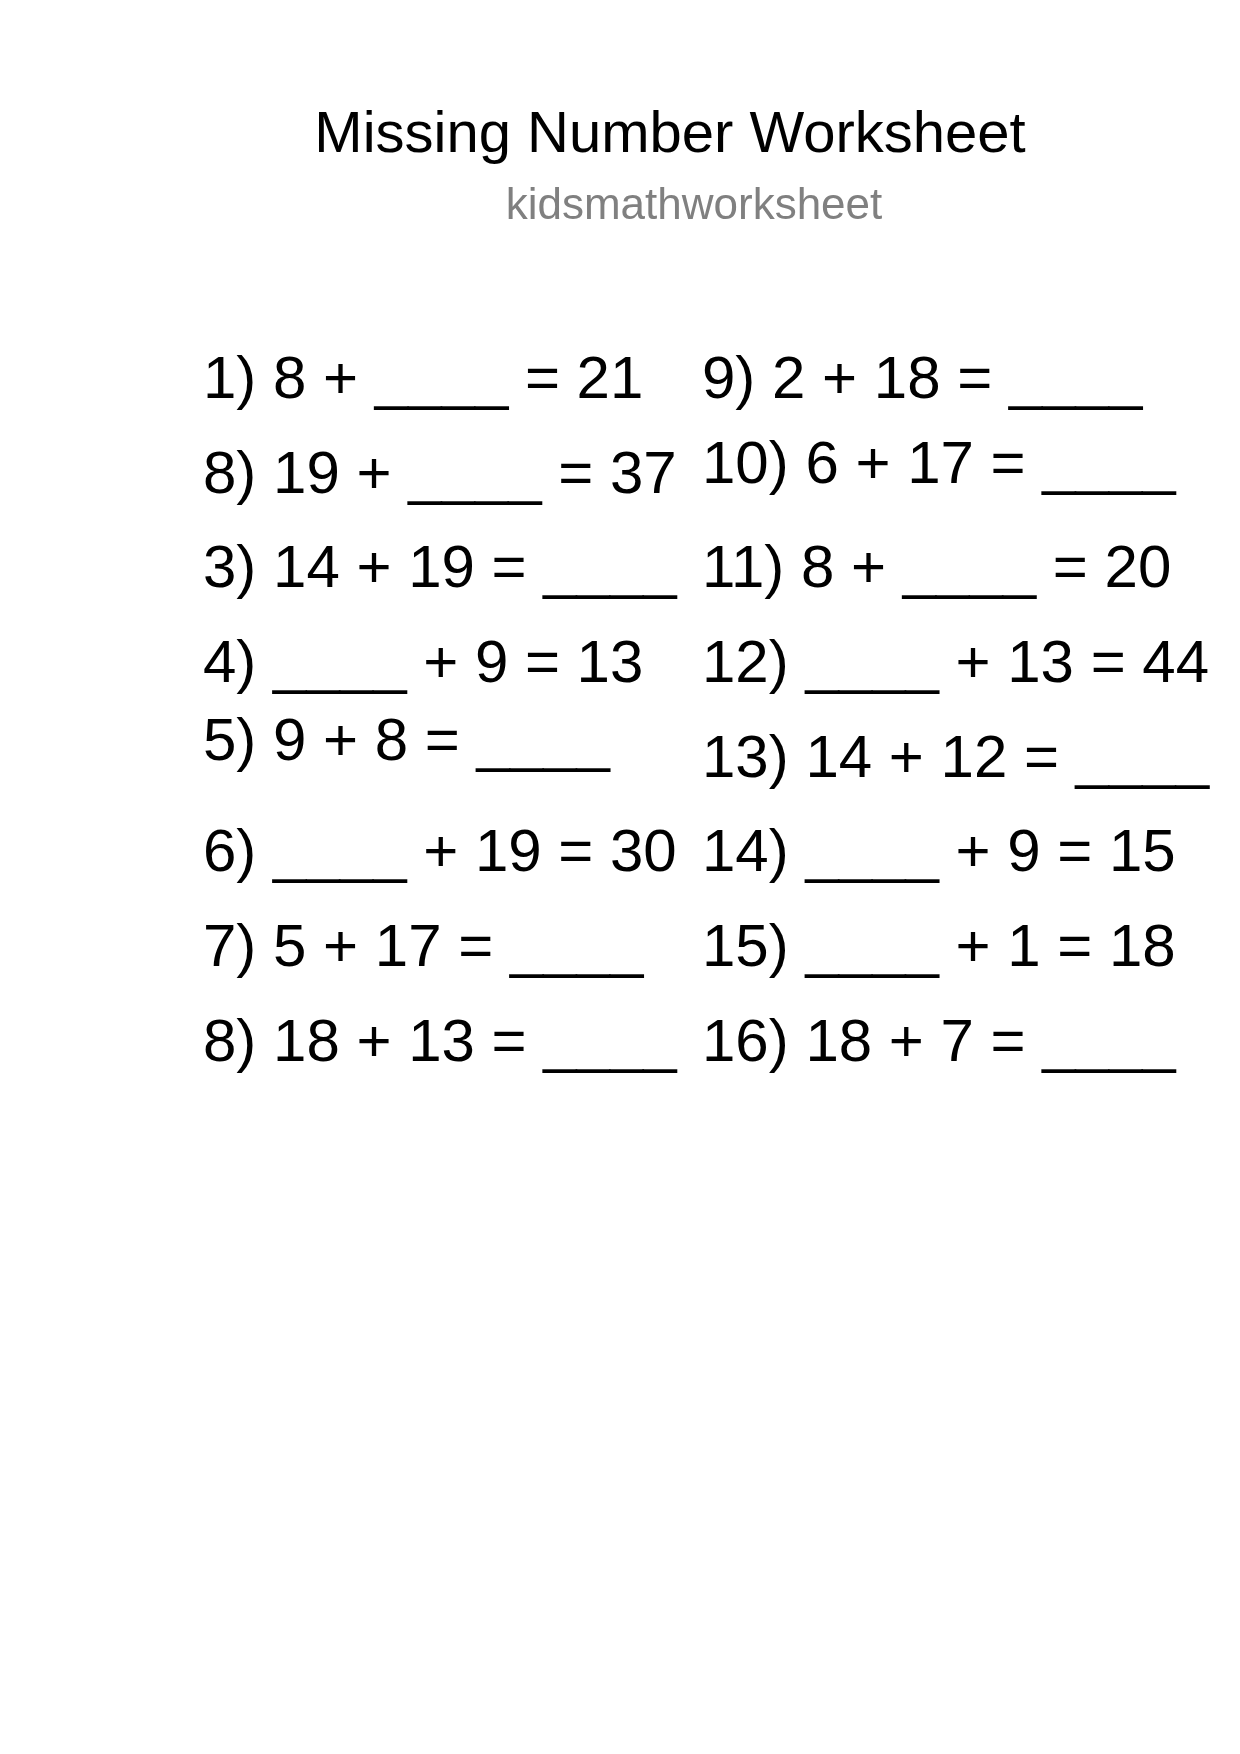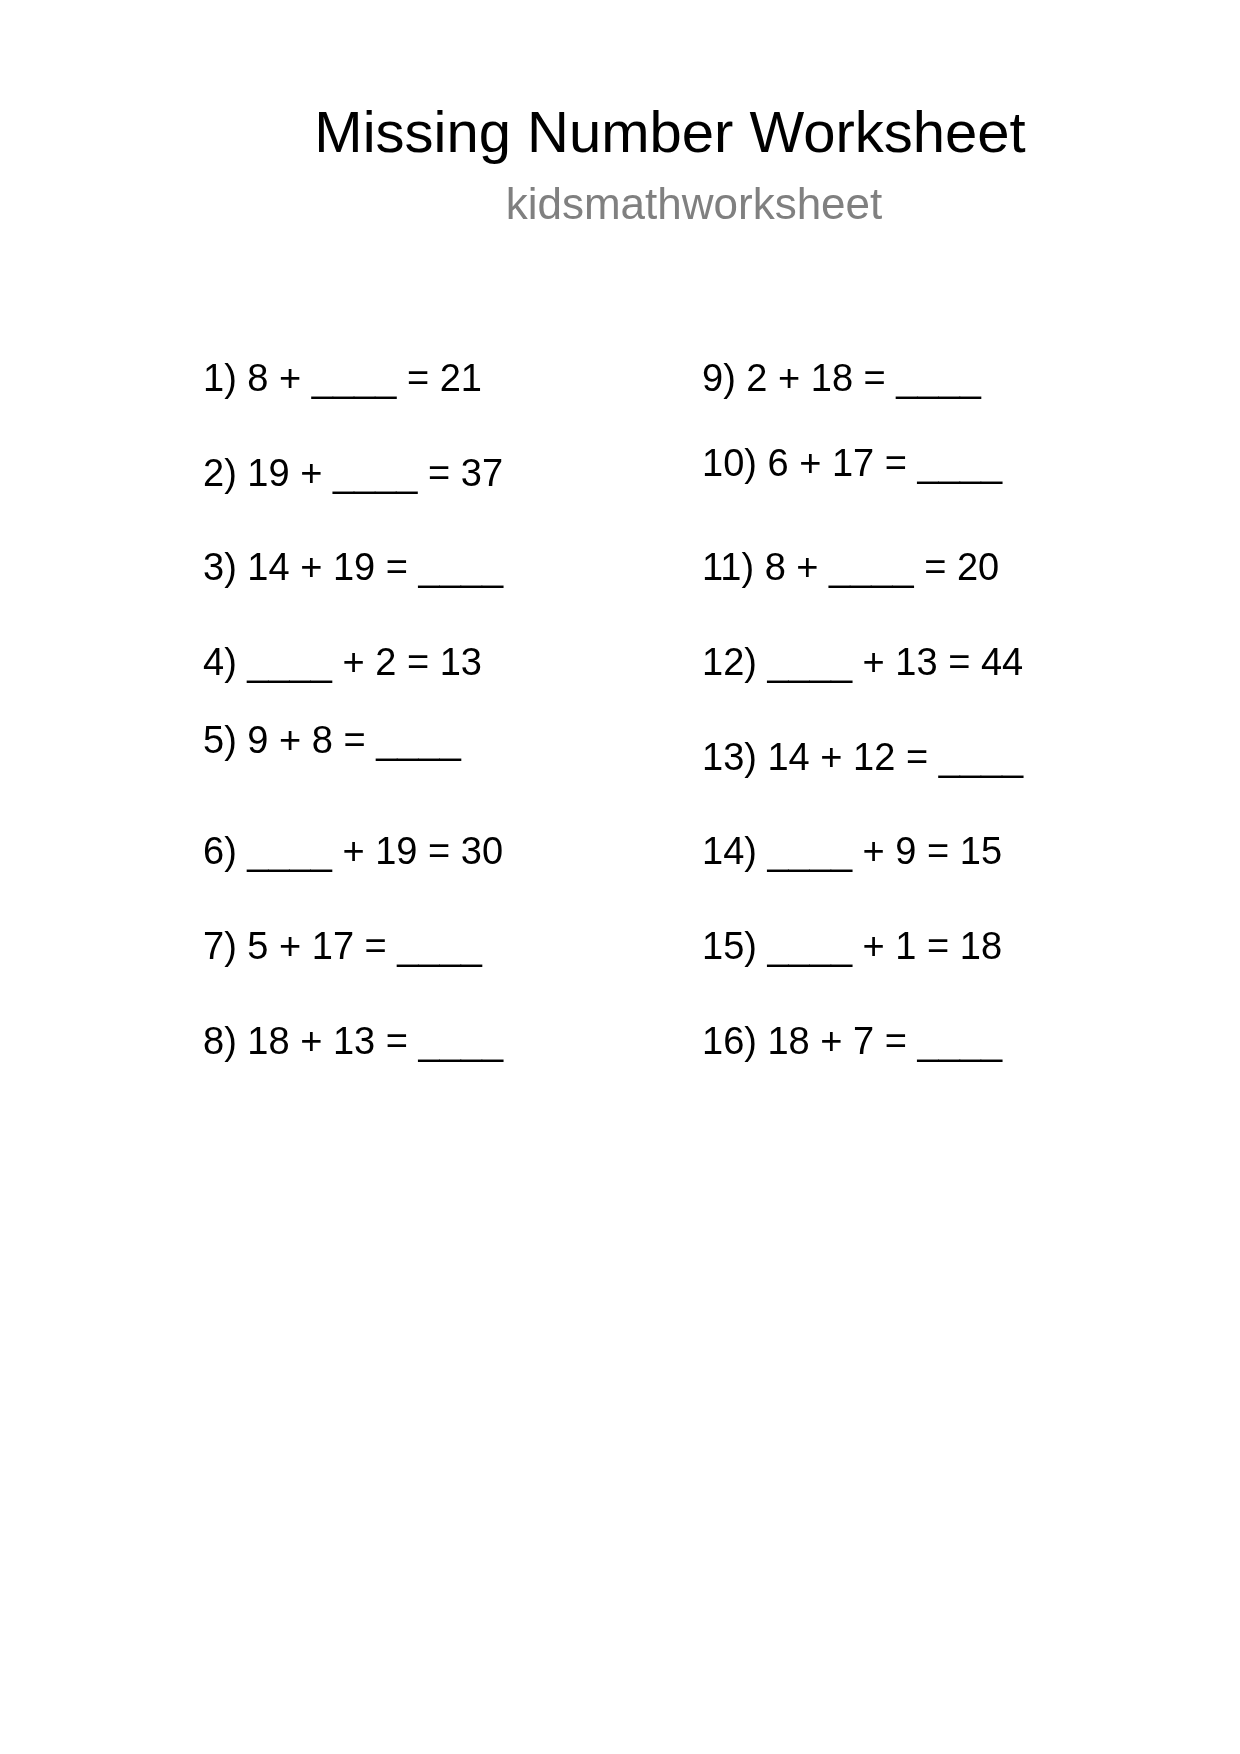--- a/index.html
+++ b/index.html
@@ -2,34 +2,34 @@
 <html><head>
 <meta charset="utf-8">
 <style>
   html, body { margin: 0; padding: 0; background: #ffffff; }
   body { width: 1240px; height: 1754px; position: relative; overflow: hidden; font-family: "Liberation Sans", sans-serif; color: #000; }
   .title { position: absolute; left: 0; width: 1340px; top: 99px; text-align: center; font-size: 58px; line-height: 66px; white-space: nowrap; }
   .subtitle { position: absolute; left: 0; width: 1388px; top: 179px; text-align: center; font-size: 44px; line-height: 50px; color: #808080; white-space: nowrap; }
   .col { position: absolute; top: 0; }
   .col-left { left: 203px; }
   .col-right { left: 702px; }
-  .problem { position: absolute; left: 0; font-size: 38px; line-height: 52px; white-space: pre; }
+  .problem { position: absolute; left: 0; font-size: 60px; line-height: 52px; white-space: pre; }
 </style>
 </head>
 <body>
 
 <div>
   <div class="title">Missing Number Worksheet</div>
   <div class="subtitle">kidsmathworksheet</div>
 
   <div class="col col-left">
     <div class="problem" style="top:352px">1) 8 + ____ = 21</div>
-    <div class="problem" style="top:447px">2) 19 + ____ = 37</div>
+    <div class="problem" style="top:447px">8) 19 + ____ = 37</div>
     <div class="problem" style="top:541px">3) 14 + 19 = ____</div>
-    <div class="problem" style="top:636px">4) ____ + 2 = 13</div>
+    <div class="problem" style="top:636px">4) ____ + 9 = 13</div>
     <div class="problem" style="top:714px">5) 9 + 8 = ____</div>
     <div class="problem" style="top:825px">6) ____ + 19 = 30</div>
     <div class="problem" style="top:920px">7) 5 + 17 = ____</div>
     <div class="problem" style="top:1015px">8) 18 + 13 = ____</div>
   </div>
 
   <div class="col col-right">
     <div class="problem" style="top:352px">9) 2 + 18 = ____</div>
     <div class="problem" style="top:437px">10) 6 + 17 = ____</div>
     <div class="problem" style="top:541px">11) 8 + ____ = 20</div>

